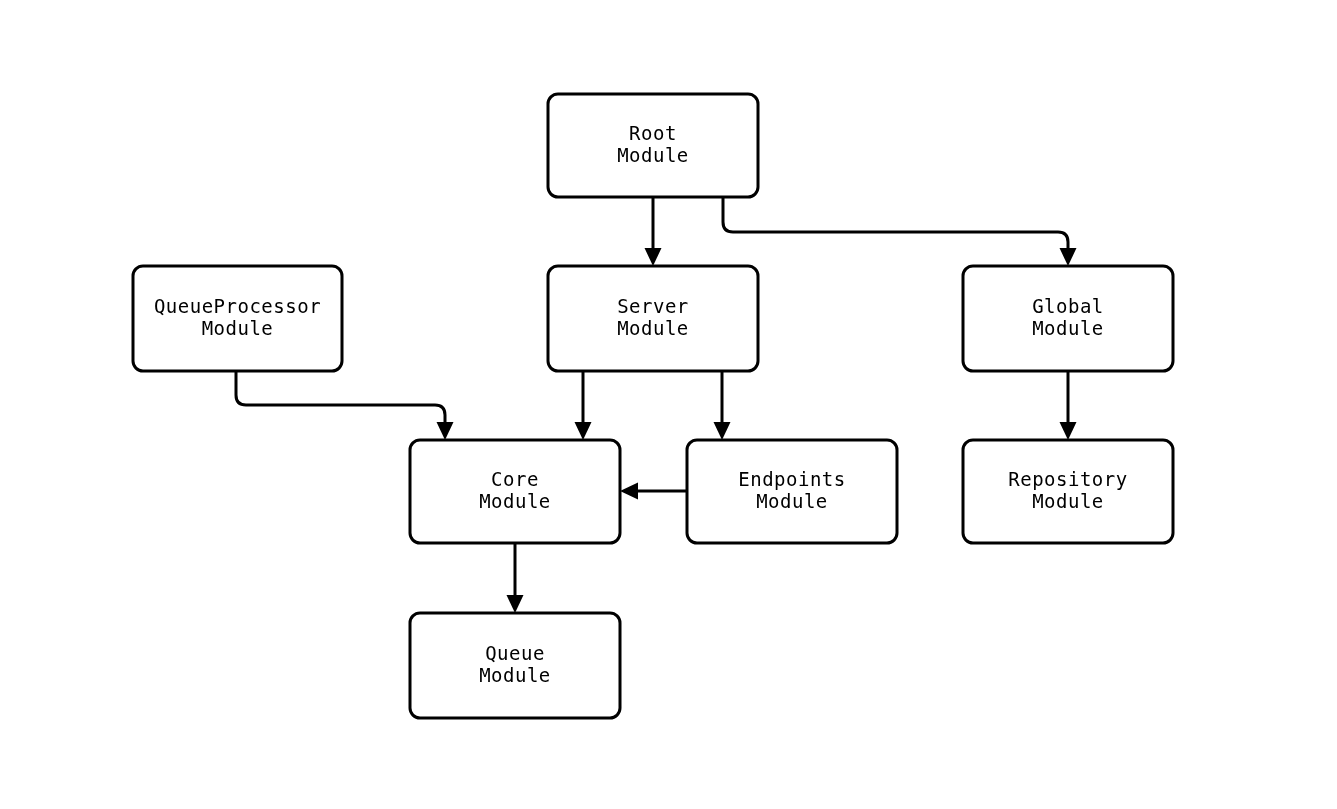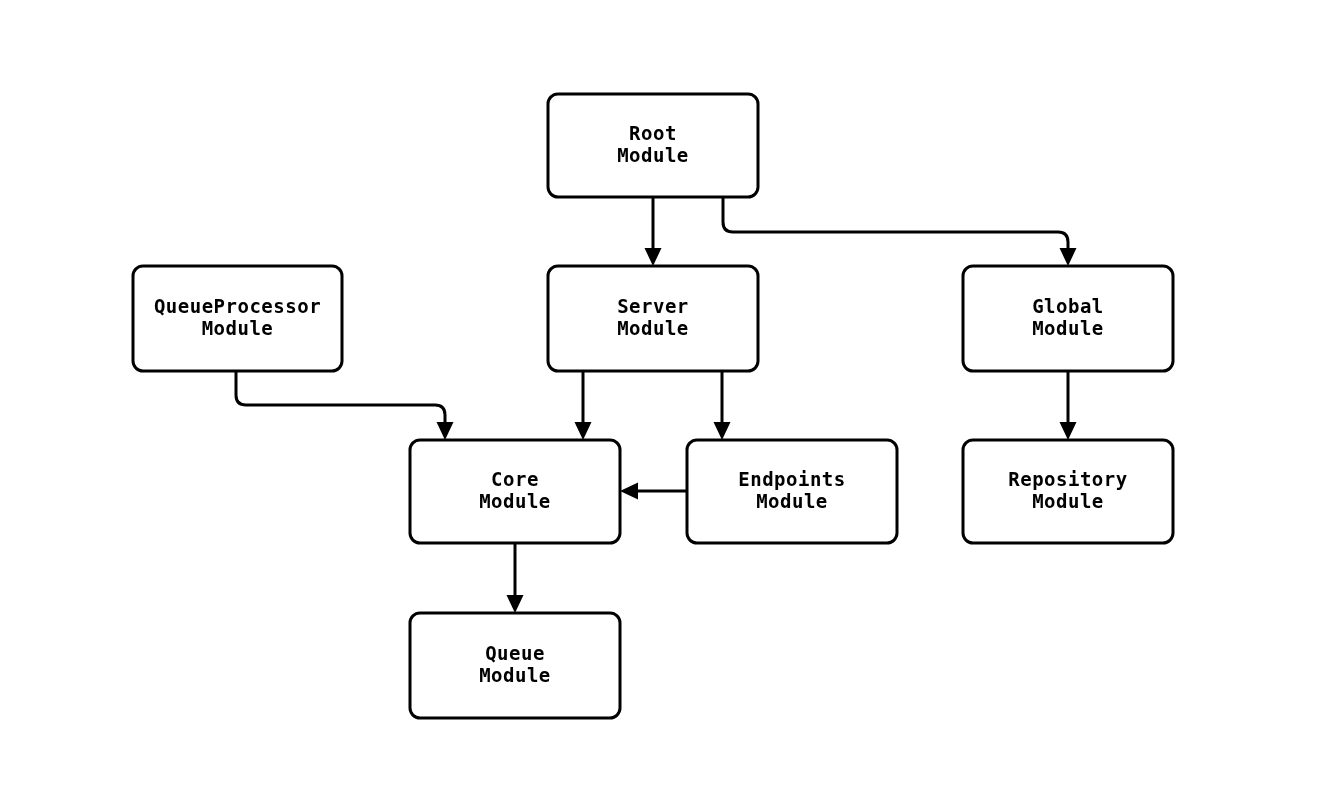--- a/index.html
+++ b/index.html
@@ -11,21 +11,20 @@
     width: 1337px;
     height: 809px;
     overflow: hidden;
     font-family: "DejaVu Sans Mono", monospace;
   }
   #diagram-root {
     position: relative;
     width: 1337px;
     height: 809px;
     background: #ffffff;
-    font-weight: bold;
   }
   svg.diagram-canvas {
     display: block;
     width: 1337px;
     height: 809px;
   }
   .node-box {
     fill: #ffffff;
     stroke: #000000;
     stroke-width: 3;

